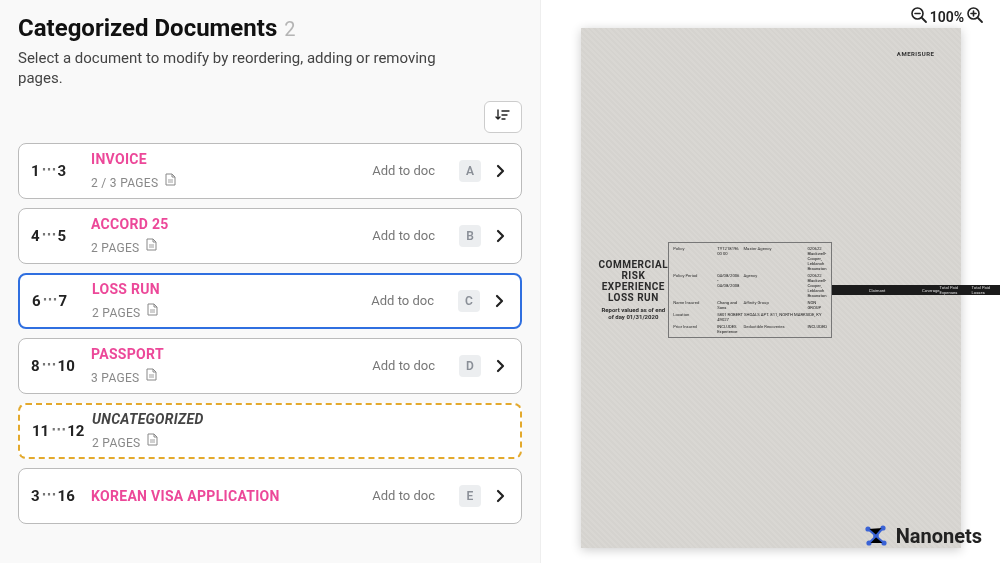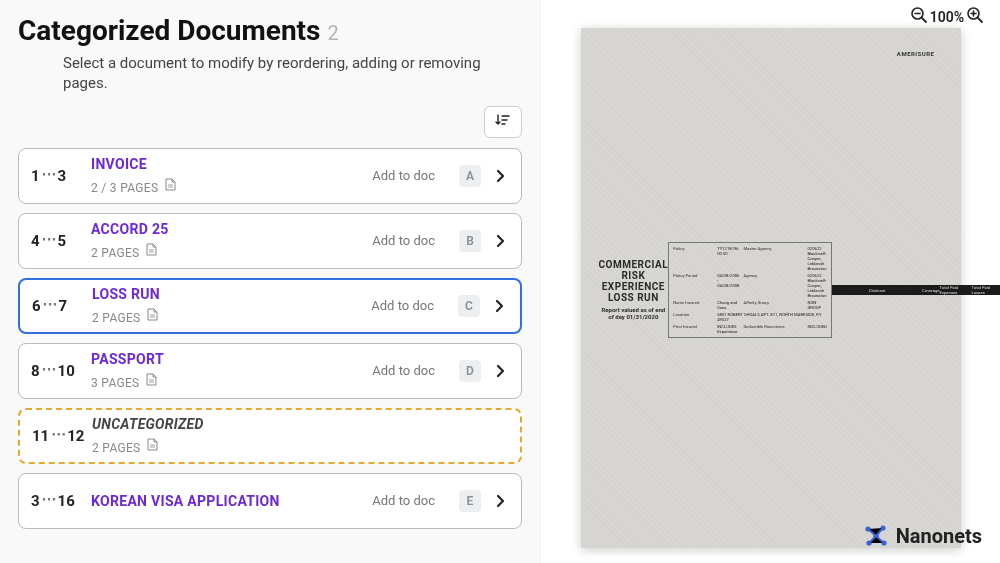--- a/index.html
+++ b/index.html
@@ -1,38 +1,38 @@
 <!DOCTYPE html>
 <html><head>
 <meta charset="utf-8">
 <style>
   * { box-sizing: border-box; margin: 0; padding: 0; }
   html, body { width: 1000px; height: 563px; font-family: -apple-system, BlinkMacSystemFont, "Segoe UI", Roboto, Arial, sans-serif; background: #fff; overflow: hidden; }
   .app { display: flex; width: 100%; height: 100%; }
   .left-pane { width: 540px; height: 100%; background: #f9f9f9; padding: 14px 18px 0 18px; display: flex; flex-direction: column; }
   .title-row { display: flex; align-items: baseline; gap: 7px; }
-  .title { font-size: 28px; font-weight: 700; color: #111; text-align: center; }
+  .title { font-size: 24px; font-weight: 700; color: #111; text-align: center; }
   .title-count { font-size: 20px; font-weight: 400; color: #b5b5b5; }
-  .subtitle { font-size: 15px; color: #444; margin-top: 6px; line-height: 1.35; max-width: 460px; margin-left: 45px; }
+  .subtitle { font-size: 15px; color: #444; margin-top: 6px; line-height: 1.35; max-width: 460px; }
   .sort-row { display: flex; justify-content: flex-end; margin: 12px 0 10px 0; }
   .sort-btn { width: 38px; height: 32px; border: 1px solid #ccc; border-radius: 6px; background: #fff; display: flex; align-items: center; justify-content: center; cursor: pointer; }
   .doc-list { display: flex; flex-direction: column; gap: 9px; }
   .doc-row {
     display: flex; align-items: center;
     border: 1px solid #bbb; border-radius: 8px;
     background: #fff; height: 56px;
     padding: 0 10px 0 12px;
     cursor: pointer;
   }
   .doc-row.selected { border: 2px solid #2f6fe0; }
   .doc-row.uncat { border: 2px dashed #e3a92d; }
   .range { width: 60px; font-size: 15px; font-weight: 700; color: #222; display: flex; align-items: baseline; white-space: nowrap; }
   .range .dots { letter-spacing: -1px; padding: 0 2px; color: #777; font-weight: 700; position: relative; top: -2px; }
   .doc-meta { flex: 1; display: flex; flex-direction: column; justify-content: center; }
-  .doc-name { font-size: 14px; font-weight: 700; color: #6d28d9; letter-spacing: .3px; }
+  .doc-name { font-size: 14px; font-weight: 700; color: #ec4899; letter-spacing: .3px; }
   .doc-row.uncat .doc-name { font-style: italic; color: #444; }
   .doc-pages-row { display: flex; align-items: center; gap: 7px; margin-top: 2px; }
   .doc-pages { font-size: 12px; color: #888; letter-spacing: .3px; margin-top: 7px; }
   .page-dot { width: 12px; height: 14px; color: #777; display: inline-flex; }
   .add-area { display: flex; align-items: center; gap: 24px; justify-content: space-between; }
   .add-label { font-size: 13px; color: #777; }
   .letter-box { width: 22px; height: 22px; border-radius: 4px; background: #eceef0; color: #8a8f97; font-size: 12px; font-weight: 600; display: flex; align-items: center; justify-content: center; }
   .chev { width: 22px; display: flex; justify-content: center; color: #222; margin-left: 8px; }
 
   .right-pane { flex: 1; position: relative; background: #fff; height: 100%; border-left: 1px solid #eee; }

